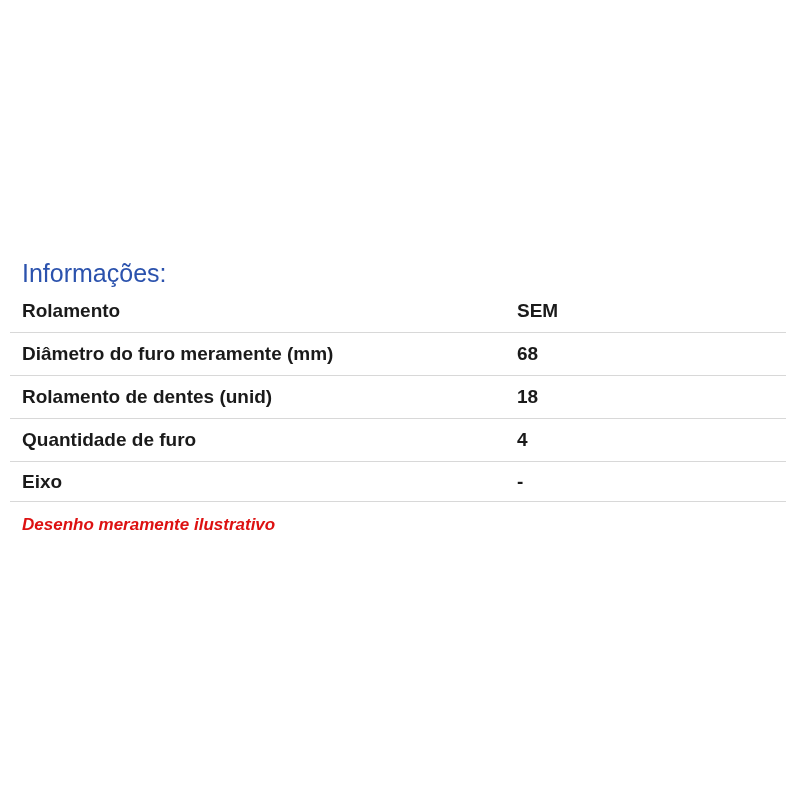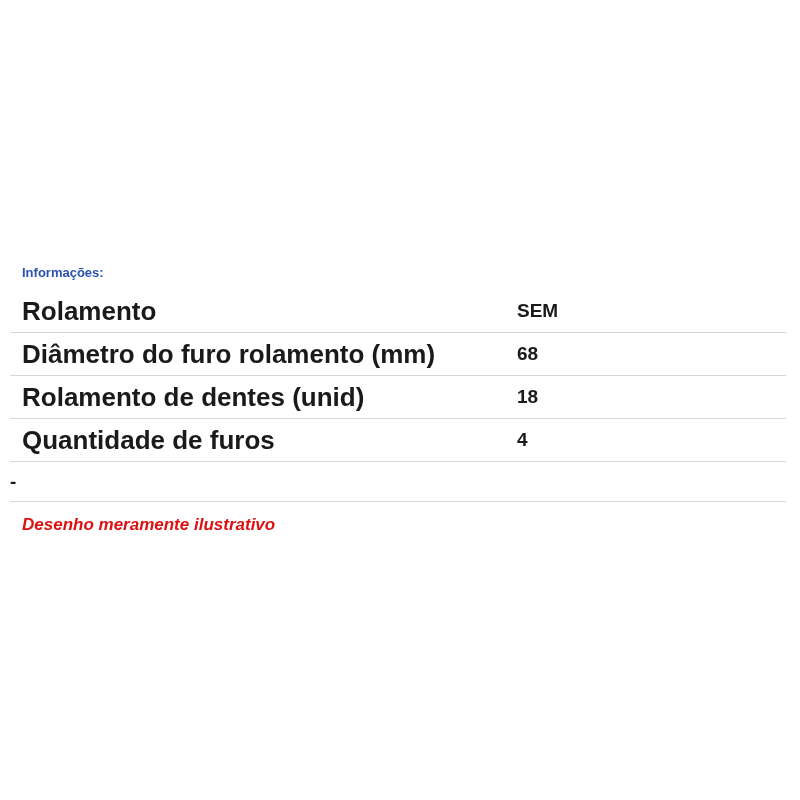--- a/index.html
+++ b/index.html
@@ -11,22 +11,22 @@
     width: 800px;
     height: 800px;
     position: relative;
     font-family: "Liberation Sans", sans-serif;
     overflow: hidden;
   }
   .info-heading {
     position: absolute;
     left: 22px;
     top: 261px;
-    font-size: 13px;
-    font-weight: bold;
+    font-size: 25px;
+    font-weight: normal;
     color: #2b52ad;
     line-height: 24px;
     white-space: nowrap;
   }
   .spec-table {
     position: absolute;
     left: 10px;
     top: 290px;
     width: 776px;
   }
@@ -37,21 +37,21 @@
     border-bottom: 1px solid #d8d8d8;
     box-sizing: border-box;
   }
   .spec-row.last {
     height: 40px;
   }
   .spec-label {
     flex: 0 0 507px;
     box-sizing: border-box;
     padding-left: 12px;
-    font-size: 26px;
+    font-size: 19px;
     font-weight: bold;
     color: #1a1a1a;
     white-space: nowrap;
   }
   .spec-value {
     flex: 1 1 auto;
     font-size: 19px;
     font-weight: bold;
     color: #1a1a1a;
     white-space: nowrap;
@@ -74,33 +74,34 @@
 <div class="info-heading">Informações:</div>
 
 <div class="spec-table">
 
   <div class="spec-row">
     <div class="spec-label">Rolamento</div>
     <div class="spec-value">SEM</div>
   </div>
 
   <div class="spec-row">
-    <div class="spec-label">Diâmetro do furo rolamento (mm)</div>
+    <div class="spec-label">Diâmetro do furo meramente (mm)</div>
     <div class="spec-value">68</div>
   </div>
 
   <div class="spec-row">
     <div class="spec-label">Rolamento de dentes (unid)</div>
     <div class="spec-value">18</div>
   </div>
 
   <div class="spec-row">
-    <div class="spec-label">Quantidade de furos</div>
+    <div class="spec-label">Quantidade de furo</div>
     <div class="spec-value">4</div>
   </div>
 
   <div class="spec-row last">
+    <div class="spec-label">Eixo</div>
     <div class="spec-value">-</div>
   </div>
 
 </div>
 
 <div class="drawing-note">Desenho meramente ilustrativo</div>
 
 </body></html>

